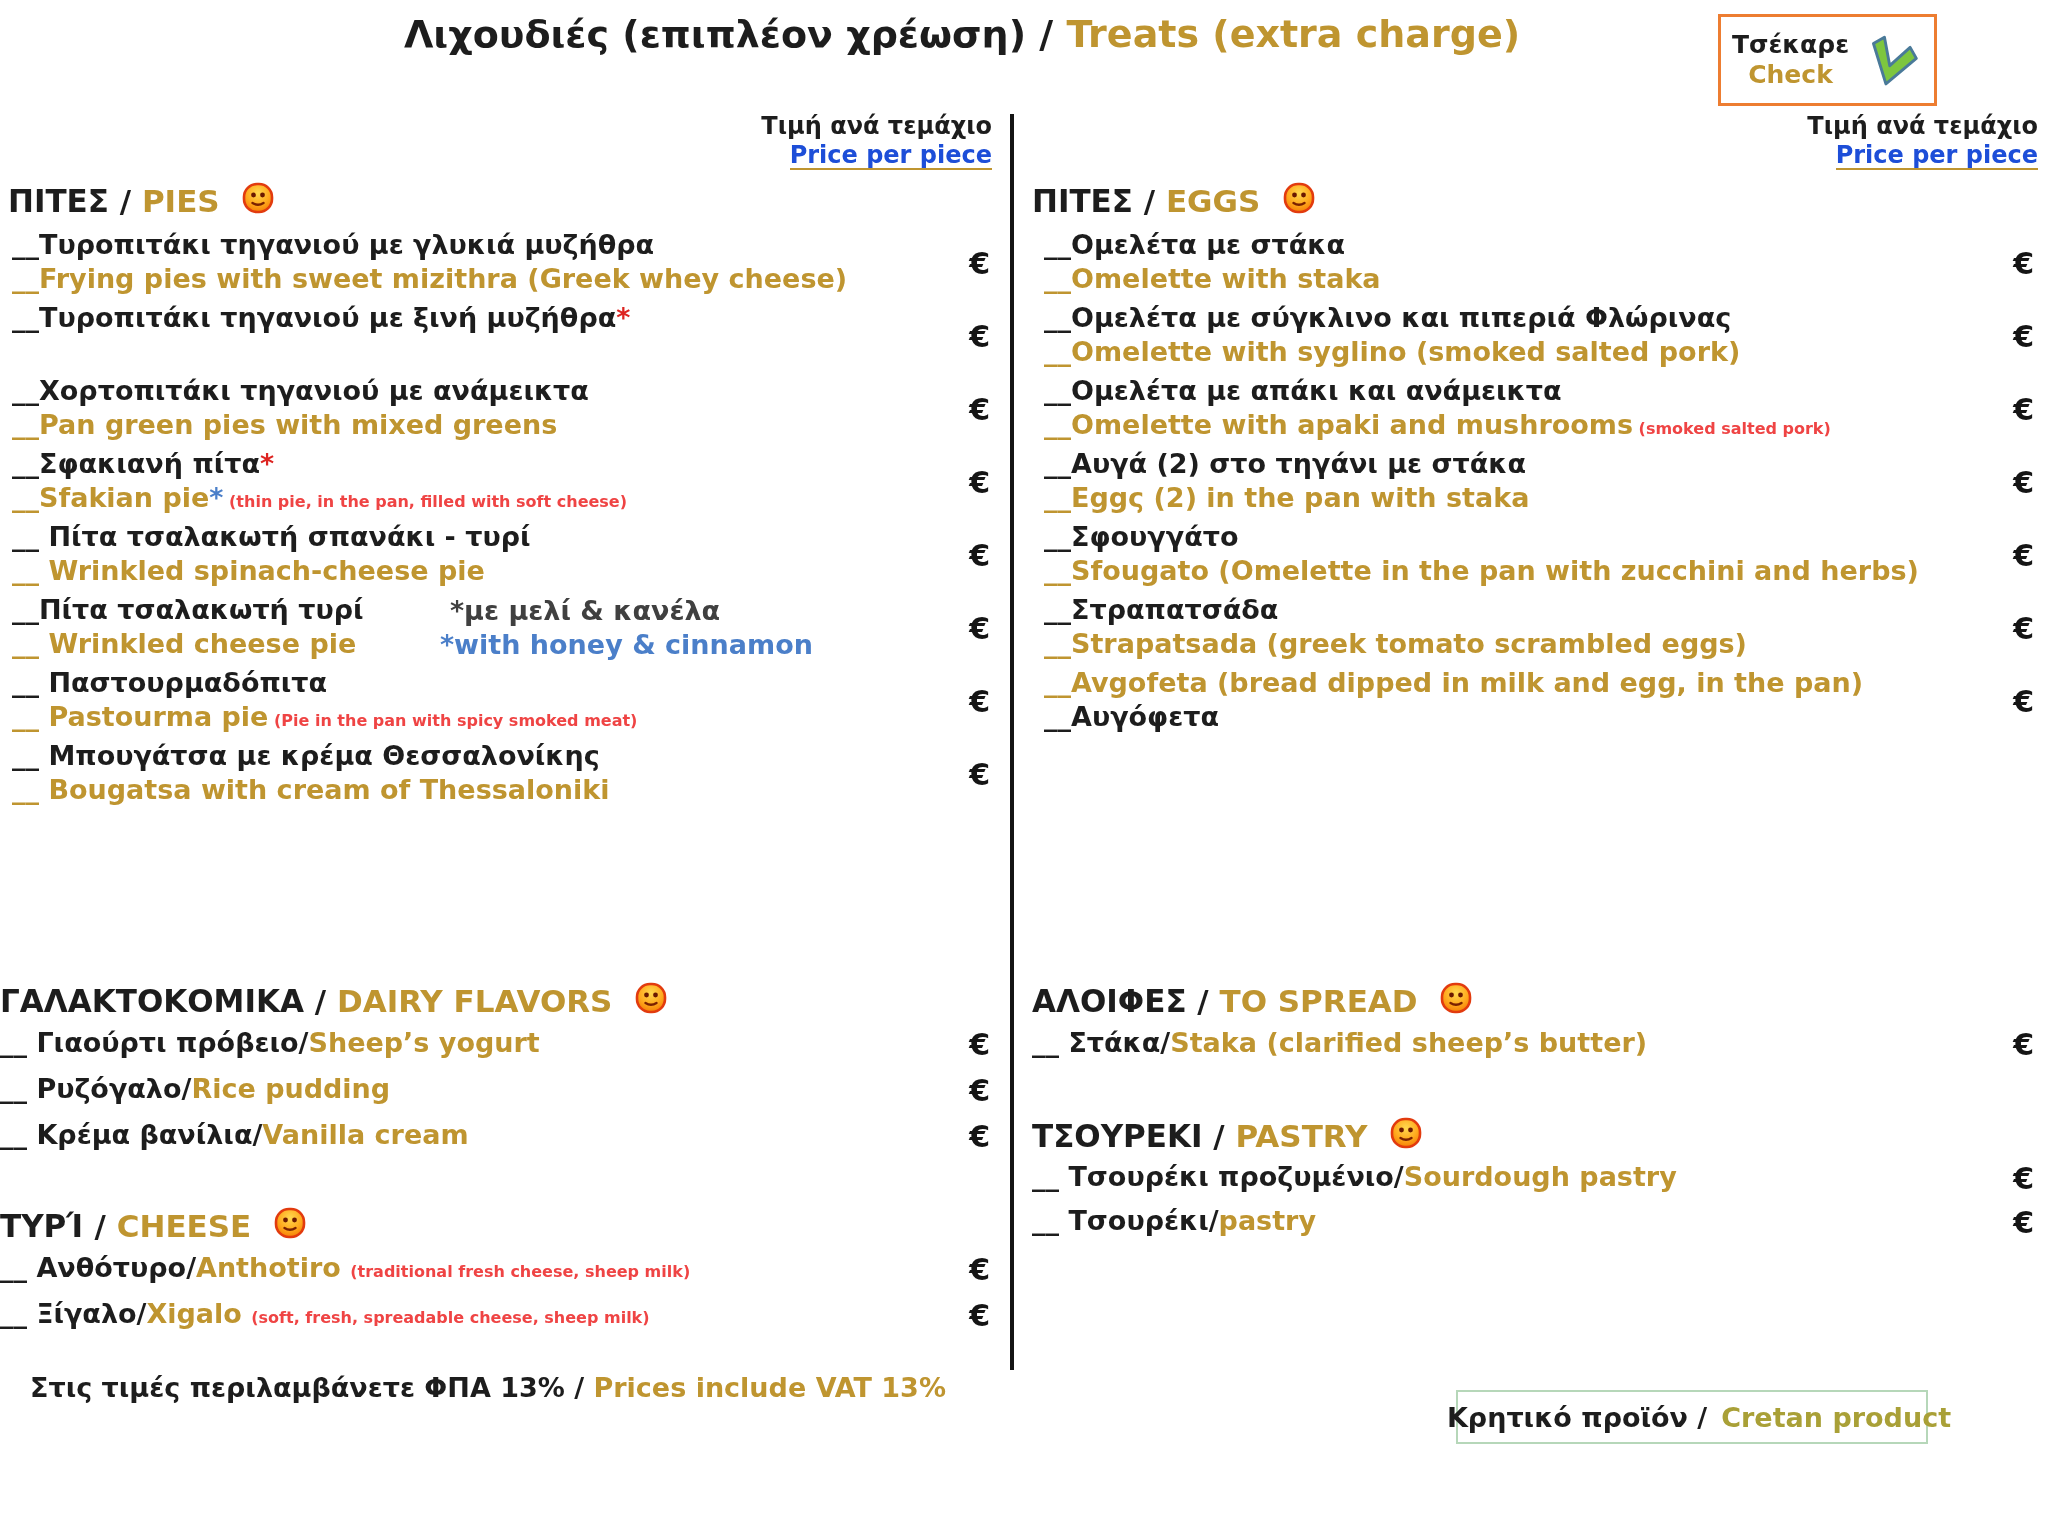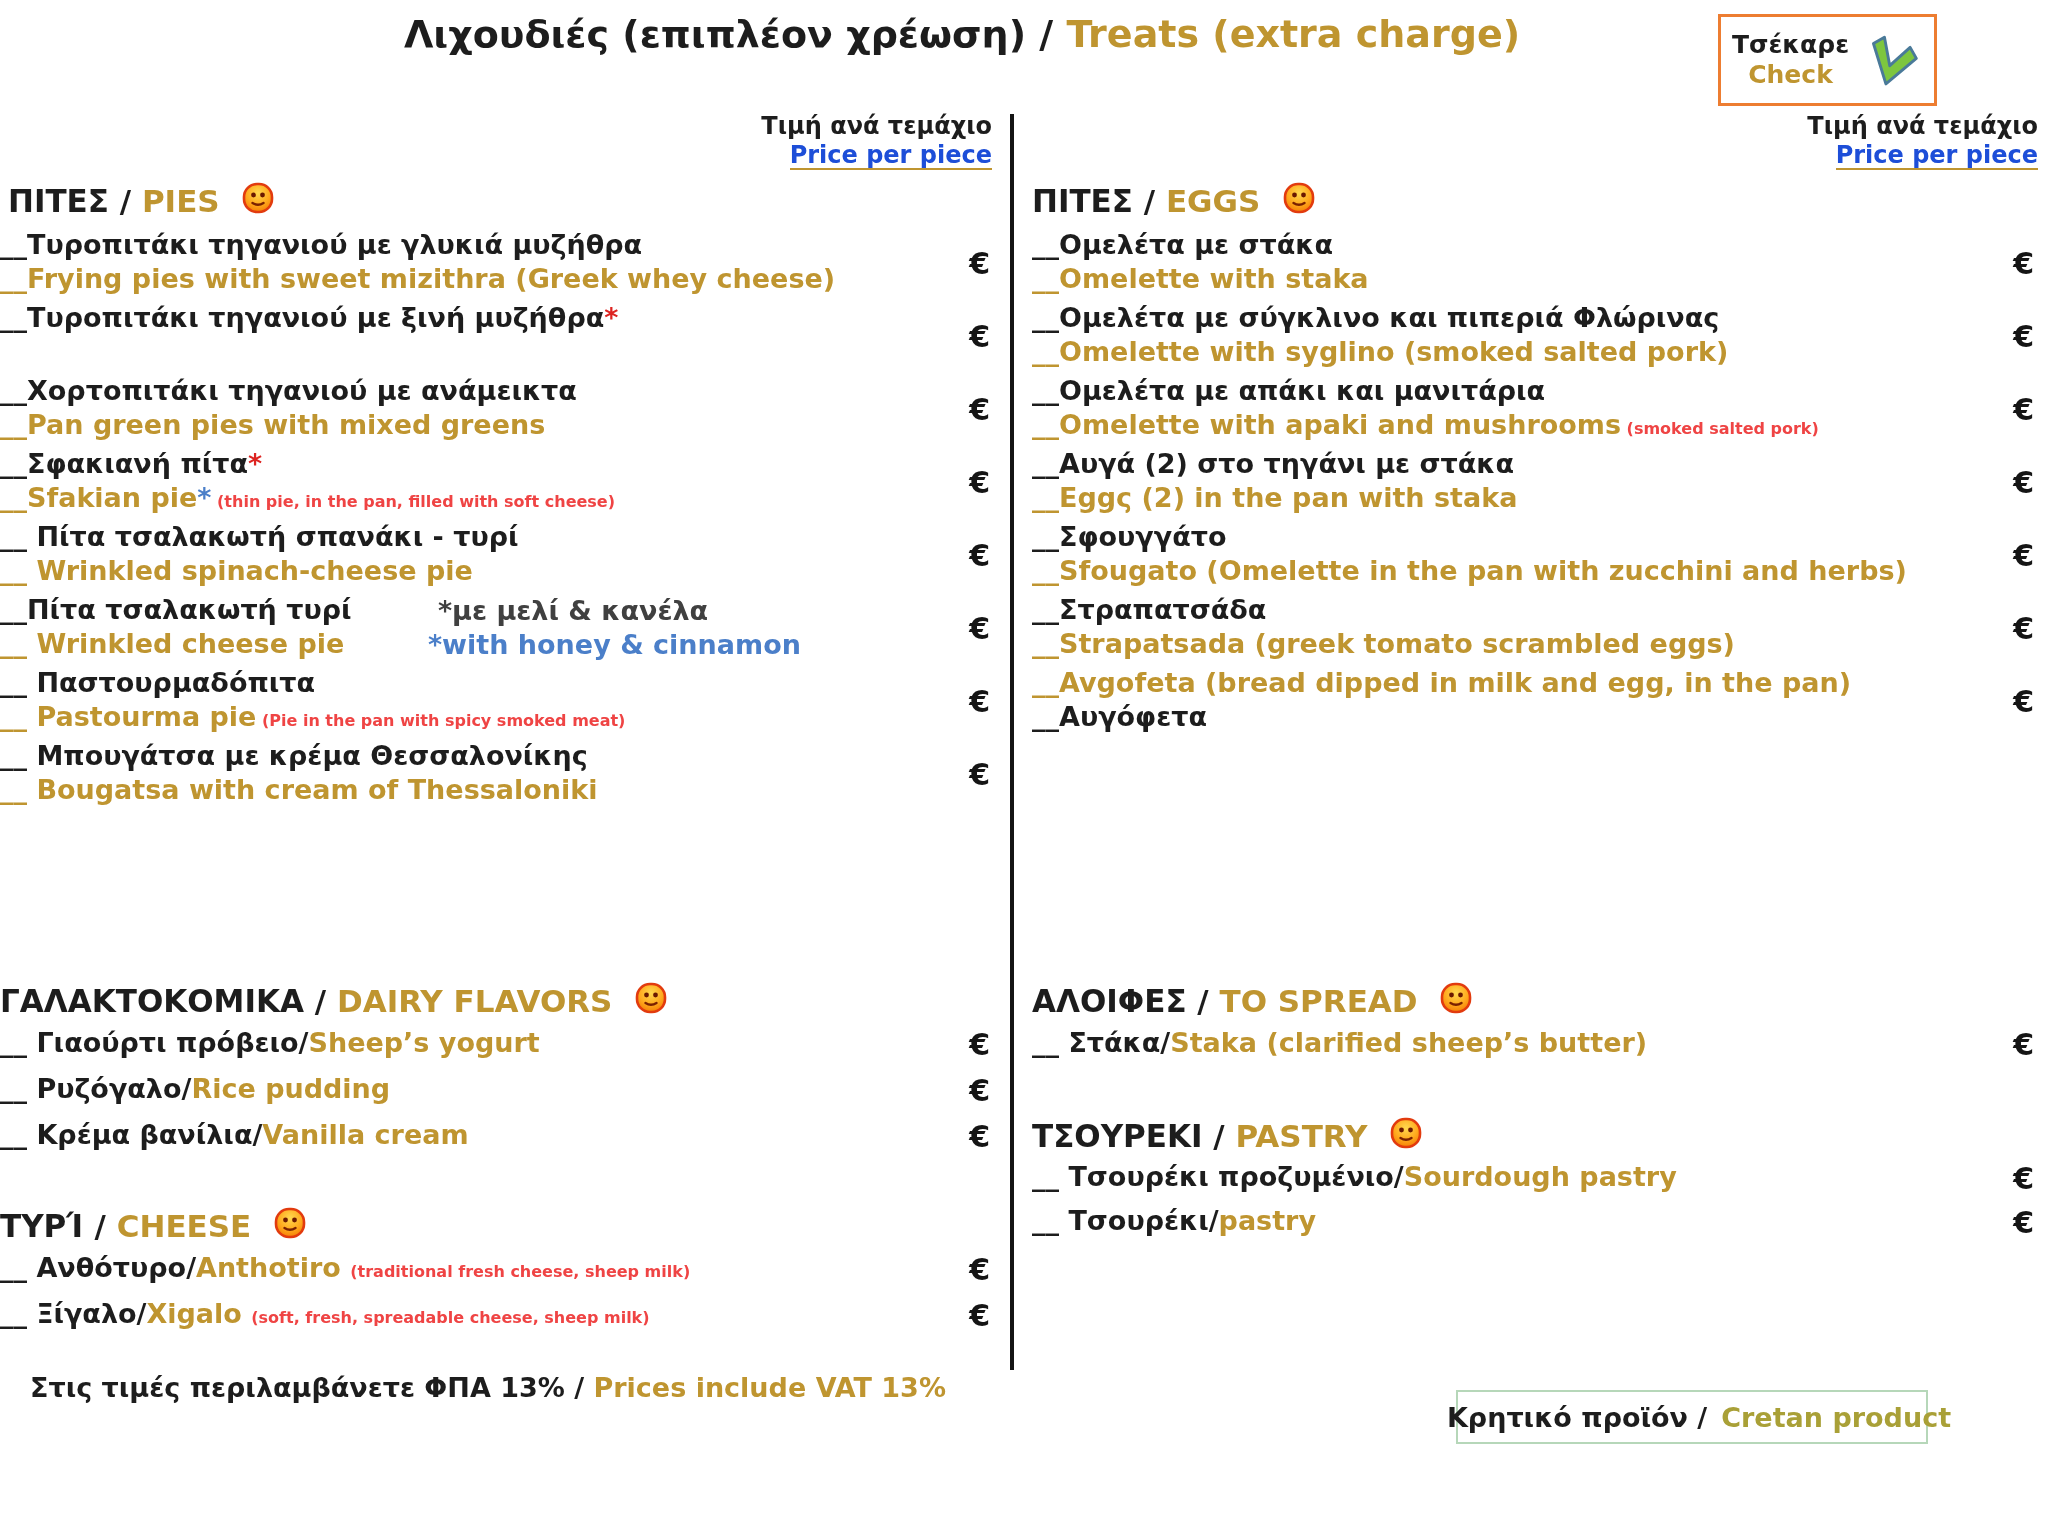--- a/index.html
+++ b/index.html
@@ -25,21 +25,21 @@
   .ph-en{color:#1d4ed8;border-bottom:2px solid #BF9530;display:inline-block;line-height:26px;}
   
   .divider{left:1010px;top:114px;width:4px;height:1256px;background:#141414;}
   
   .sec-h{font-size:31px;line-height:38px;white-space:nowrap;}
   .sh-g{color:#1d1d1d;}
   .sh-e{color:#BF9530;}
   .emoji{width:32px;height:32px;margin-left:12px;vertical-align:middle;position:relative;top:-6px;}
   
   .items{box-sizing:border-box;}
-  .item2{position:relative;height:73px;padding-top:2px;box-sizing:border-box;}
+  .item2{position:relative;height:73px;padding-top:2px;box-sizing:border-box;margin-left:12px;}
   .item2 .ln{white-space:nowrap;font-size:27px;line-height:34px;}
   .g{color:#1d1d1d;}
   .e{color:#BF9530;}
   .sr{color:#DD2421;}
   .sb{color:#4B7FC9;}
   .note{font-size:16px;color:#ef4444;}
   .price{position:absolute;right:10px;top:50%;transform:translateY(-50%);font-size:30px;color:#151515;}
   .item1{position:relative;height:46px;font-size:27px;line-height:42px;white-space:nowrap;}
   .item1.short{height:44px;line-height:40px;}
   .side-r{position:absolute;left:438px;top:4px;color:#404040;font-size:27px;}
@@ -207,21 +207,21 @@
     <div class="ln g"><span>__Ομελέτα με στάκα</span></div>
     <div class="ln e"><span>__Omelette with staka</span></div>
     <div class="price">€</div>
   </div>
   <div class="item2">
     <div class="ln g"><span>__Ομελέτα με σύγκλινο και πιπεριά Φλώρινας</span></div>
     <div class="ln e"><span>__Omelette with syglino (smoked salted pork)</span></div>
     <div class="price">€</div>
   </div>
   <div class="item2">
-    <div class="ln g"><span>__Ομελέτα με απάκι και μανιτάρια</span></div>
+    <div class="ln g"><span>__Ομελέτα με απάκι και ανάμεικτα</span></div>
     <div class="ln e"><span>__Omelette with apaki and mushrooms</span><span class="note"> (smoked salted pork)</span></div>
     <div class="price">€</div>
   </div>
   <div class="item2">
     <div class="ln g"><span>__Αυγά (2) στο τηγάνι με στάκα</span></div>
     <div class="ln e"><span>__Eggς (2) in the pan with staka</span></div>
     <div class="price">€</div>
   </div>
   <div class="item2">
     <div class="ln g"><span>__Σφουγγάτο</span></div>

